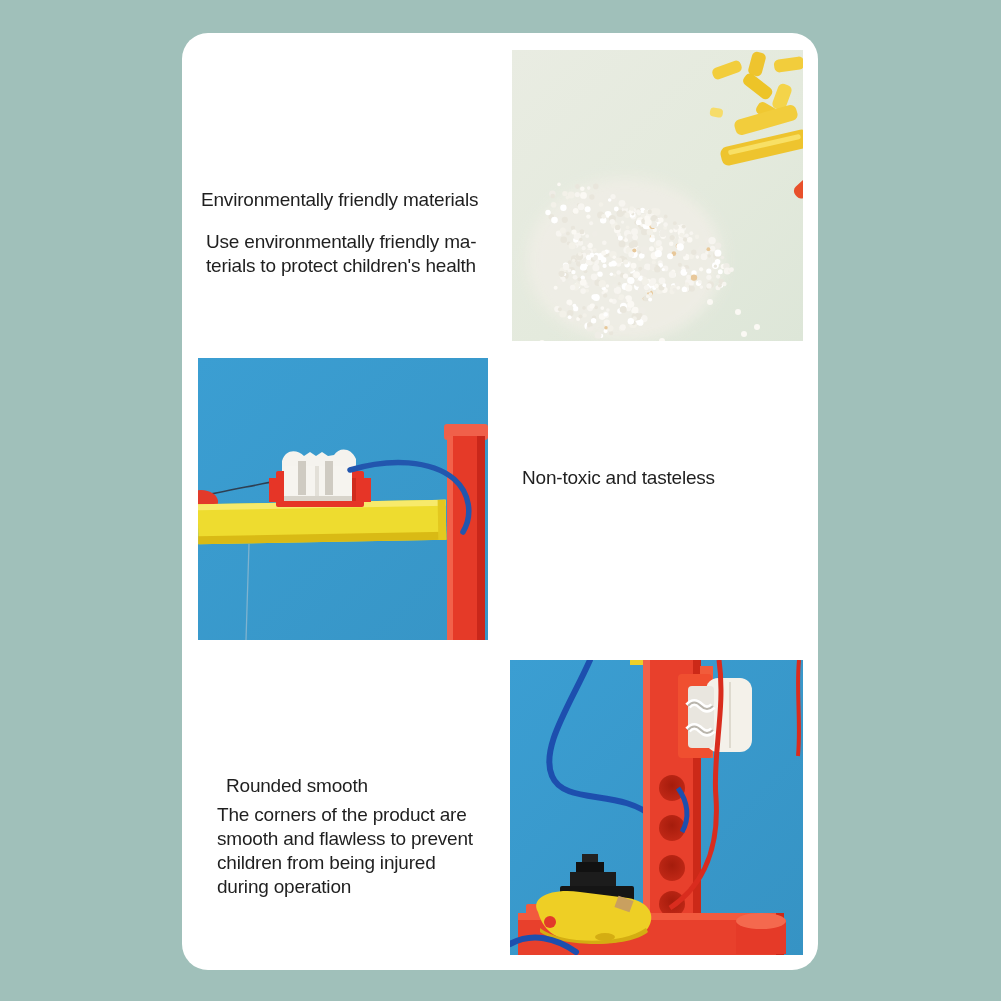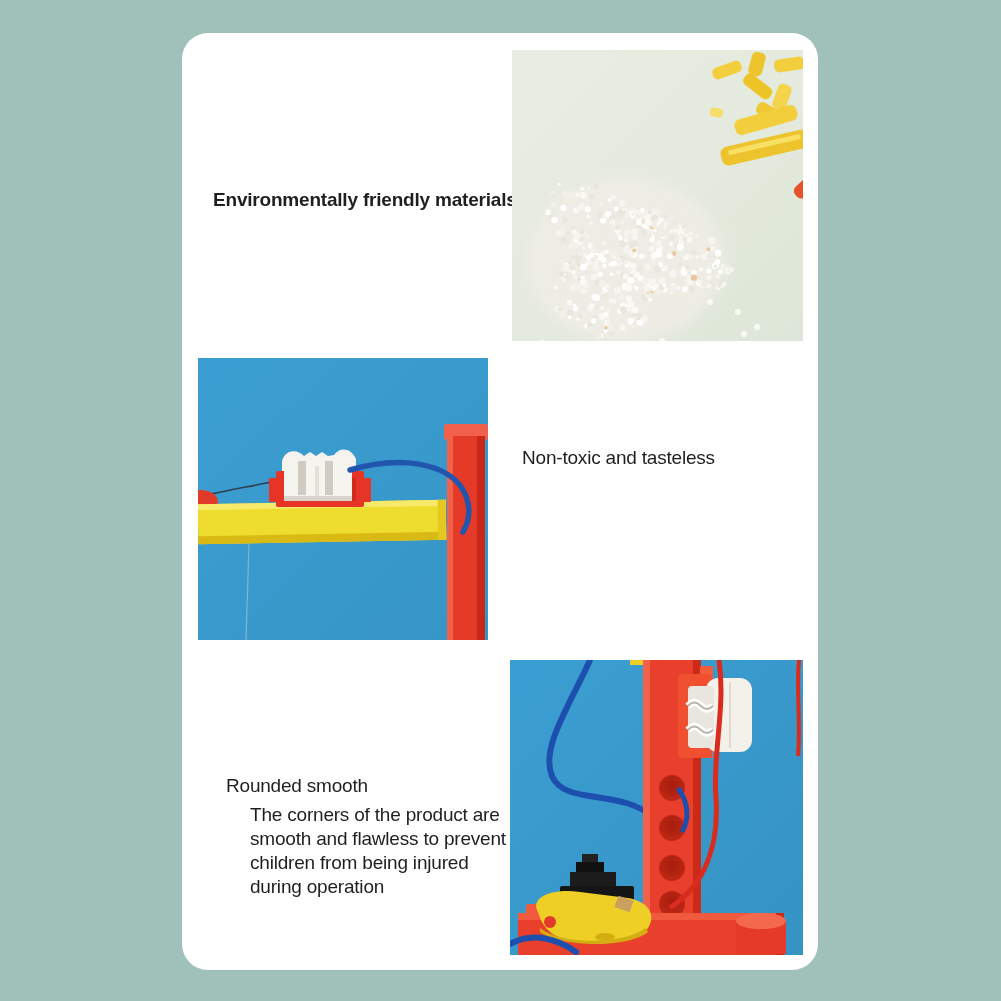--- a/index.html
+++ b/index.html
@@ -21,34 +21,36 @@
   .sec-title{
     position:absolute;margin:0;
     font-size:19px;font-weight:400;color:#1f1f1f;
     letter-spacing:-0.2px;white-space:nowrap;line-height:23px;
   }
   .sec-body{
     position:absolute;margin:0;
     font-size:19px;color:#1f1f1f;letter-spacing:-0.2px;
     line-height:24px;white-space:pre-line;
   }
-  .t1{left:31px;top:155px;font-weight:bold;}
+  .t1{left:19px;top:155px;}
   .b1{left:24px;top:197px;}
-  .t2{left:340px;top:413px;}
+  .t2{left:340px;top:433px;}
   .b2{left:339px;top:442px;}
   .t3{left:44px;top:741px;}
-  .b3{left:35px;top:770px;margin-left:33px;}
+  .b3{left:35px;top:770px;}
 </style>
 </head>
 <body>
 
 <div class="page">
   <div class="card">
 
     <h2 class="sec-title t1">Environmentally friendly materials</h2>
+    <p class="sec-body b1">Use environmentally friendly ma-
+terials to protect children's health</p>
 
     <div class="photo photo-pellets" title="pile of white plastic pellets with yellow plastic parts in corner">
       <svg width="291" height="291" viewBox="0 0 291 291">
         <defs>
           <linearGradient id="pbg" x1="0" y1="0" x2="1" y2="1">
             <stop offset="0" stop-color="#e9ece2"></stop>
             <stop offset="0.55" stop-color="#e4eadd"></stop>
             <stop offset="1" stop-color="#dde6d8"></stop>
           </linearGradient>
           <filter id="soft" x="-30%" y="-30%" width="160%" height="160%">

